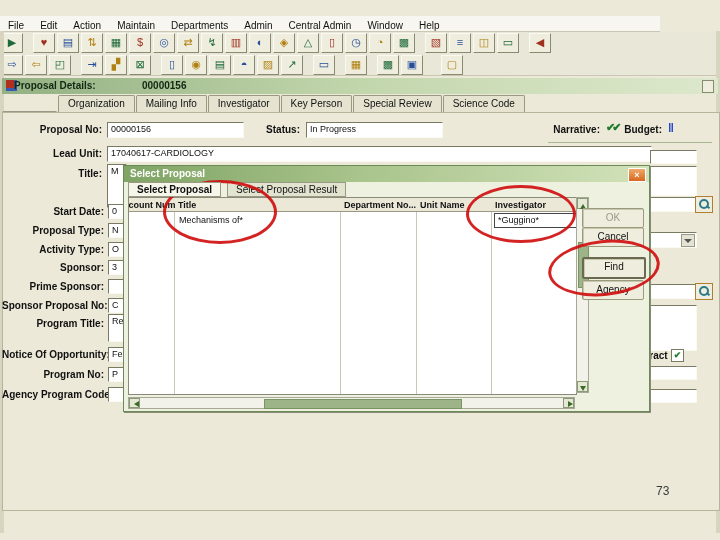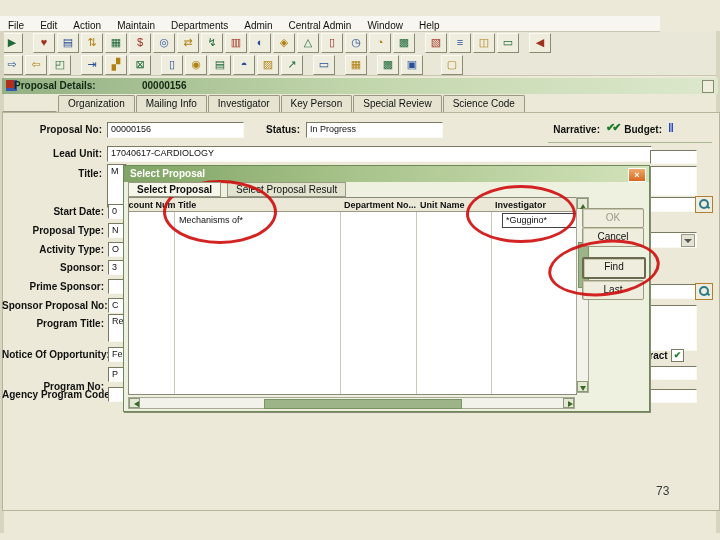--- a/index.html
+++ b/index.html
@@ -223,21 +223,21 @@
   <div class="abs flabel" style="left:2px;top:262px;width:102px;">Sponsor:</div>
   <div class="abs fbox" style="left:108px;top:260px;width:14px;height:13px;">3</div>
   <div class="abs flabel" style="left:2px;top:281px;width:102px;">Prime Sponsor:</div>
   <div class="abs fbox" style="left:108px;top:279px;width:14px;height:13px;"></div>
   <div class="abs flabel" style="left:2px;top:300px;width:102px;">Sponsor Proposal No:</div>
   <div class="abs fbox" style="left:108px;top:298px;width:14px;height:13px;">C</div>
   <div class="abs flabel" style="left:2px;top:318px;width:102px;">Program Title:</div>
   <div class="abs fbox" style="left:108px;top:314px;width:14px;height:26px;">Re</div>
   <div class="abs flabel" style="left:2px;top:349px;width:102px;">Notice Of Opportunity:</div>
   <div class="abs fbox" style="left:108px;top:347px;width:14px;height:13px;">Fe</div>
-  <div class="abs flabel" style="left:2px;top:369px;width:102px;margin-top:12px;">Program No:</div>
+  <div class="abs flabel" style="left:2px;top:369px;width:102px;">Program No:</div>
   <div class="abs fbox" style="left:108px;top:367px;width:14px;height:13px;">P</div>
   <div class="abs flabel" style="left:2px;top:389px;width:102px;">Agency Program Code:</div>
   <div class="abs fbox" style="left:108px;top:387px;width:14px;height:13px;"></div>
 
   <div class="abs fbox" style="left:650px;top:150px;width:42px;height:12px;"></div>
   <div class="abs fbox" style="left:650px;top:166px;width:42px;height:28px;"></div>
   <div class="abs fbox" style="left:650px;top:197px;width:42px;height:13px;"></div>
   <div class="abs mag-btn" style="left:695px;top:196px;"></div>
   <div class="abs fbox" style="left:648px;top:232px;width:44px;height:14px;">
     <span class="combo-arrow"></span>
@@ -263,21 +263,21 @@
       <div class="col" style="left:46px;width:166px;"></div>
       <div class="col" style="left:212px;width:76px;"></div>
       <div class="col" style="left:288px;width:75px;"></div>
       <div class="col" style="left:363px;width:84px;border-right:none;"></div>
       <div class="lhead" style="left:0;width:46px;"><span style="margin-left:-15px;display:inline-block;">Account Number</span></div>
       <div class="lhead" style="left:46px;width:166px;">Title</div>
       <div class="lhead" style="left:212px;width:76px;">Department No...</div>
       <div class="lhead" style="left:288px;width:75px;">Unit Name</div>
       <div class="lhead" style="left:363px;width:84px;">Investigator</div>
       <div class="cell" style="left:50px;top:17px;">Mechanisms of*</div>
-      <div class="cell fbox" style="left:365px;top:15px;width:78px;height:13px;border:1px solid #444;margin-left:8px;">*Guggino*</div>
+      <div class="cell fbox" style="left:365px;top:15px;width:78px;height:13px;border:1px solid #444;">*Guggino*</div>
     </div>
 
     <div class="vscroll">
       <div class="sc-btn" style="left:0;top:0;width:11px;height:11px;">
           <span class="tri" style="left:2px;top:2px;border-bottom:5px solid #3a6a2a;"></span>
         </div>
       <div class="thumb" style="left:1px;top:44px;width:9px;height:44px;"></div>
       <div class="sc-btn" style="left:0;bottom:0;width:11px;height:11px;">
           <span class="tri" style="left:2px;top:4px;border-top:5px solid #3a6a2a;"></span>
         </div>
@@ -289,21 +289,21 @@
         </div>
       <div class="thumb" style="left:135px;top:1px;width:196px;height:8px;"></div>
       <div class="sc-btn" style="right:0;top:0;width:11px;height:10px;">
           <span class="tri" style="left:4px;top:2px;border-left:5px solid #3a6a2a;"></span>
         </div>
     </div>
 
     <div class="dlg-btn disabled" style="top:42px;">OK</div>
     <div class="dlg-btn" style="top:61px;">Cancel</div>
     <div class="dlg-btn default" style="top:91px;">Find</div>
-    <div class="dlg-btn" style="top:114px;">Last</div>
+    <div class="dlg-btn" style="top:114px;">Agency</div>
   </div>
 
   <div class="abs redcircle" style="left:163px;top:180px;width:108px;height:58px;"></div>
   <div class="abs redcircle" style="left:466px;top:185px;width:104px;height:52px;"></div>
   <div class="abs redcircle" style="left:548px;top:240px;width:106px;height:50px;transform:rotate(-6deg);"></div>
 
   <div class="abs pagenum" style="left:656px;top:484px;">73</div>
 
 
 </div>

